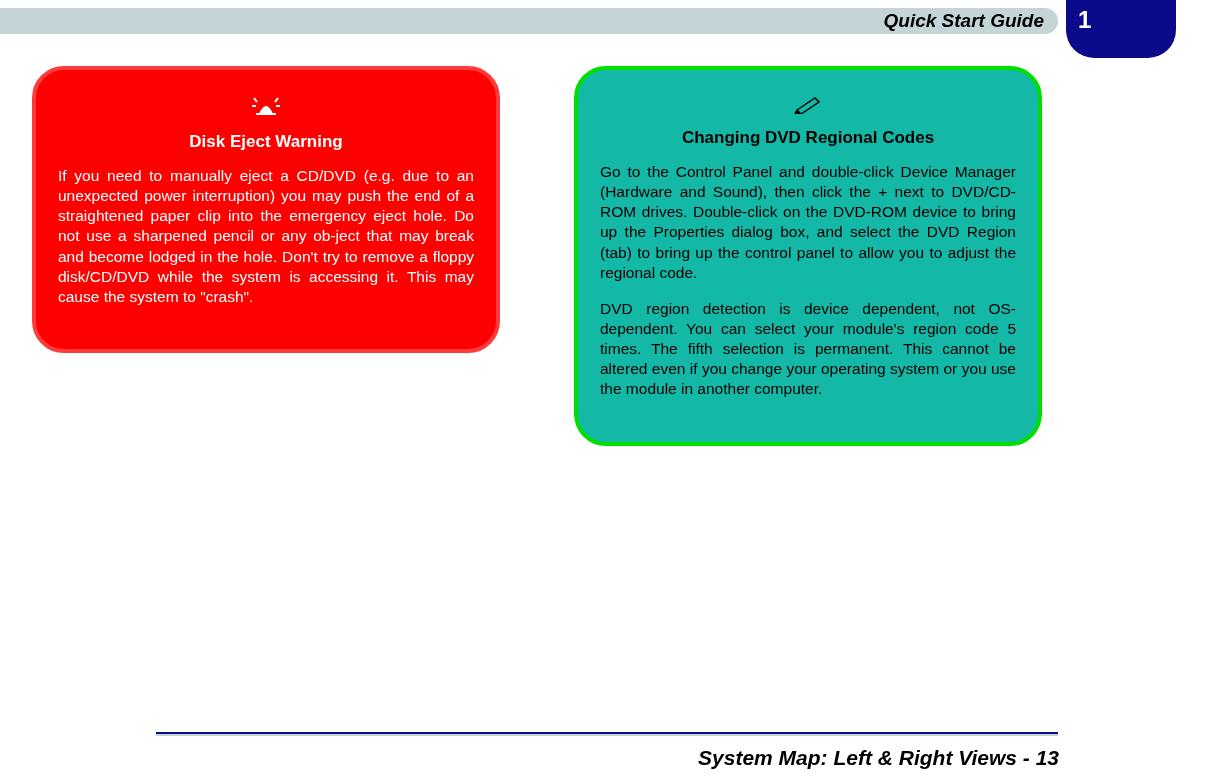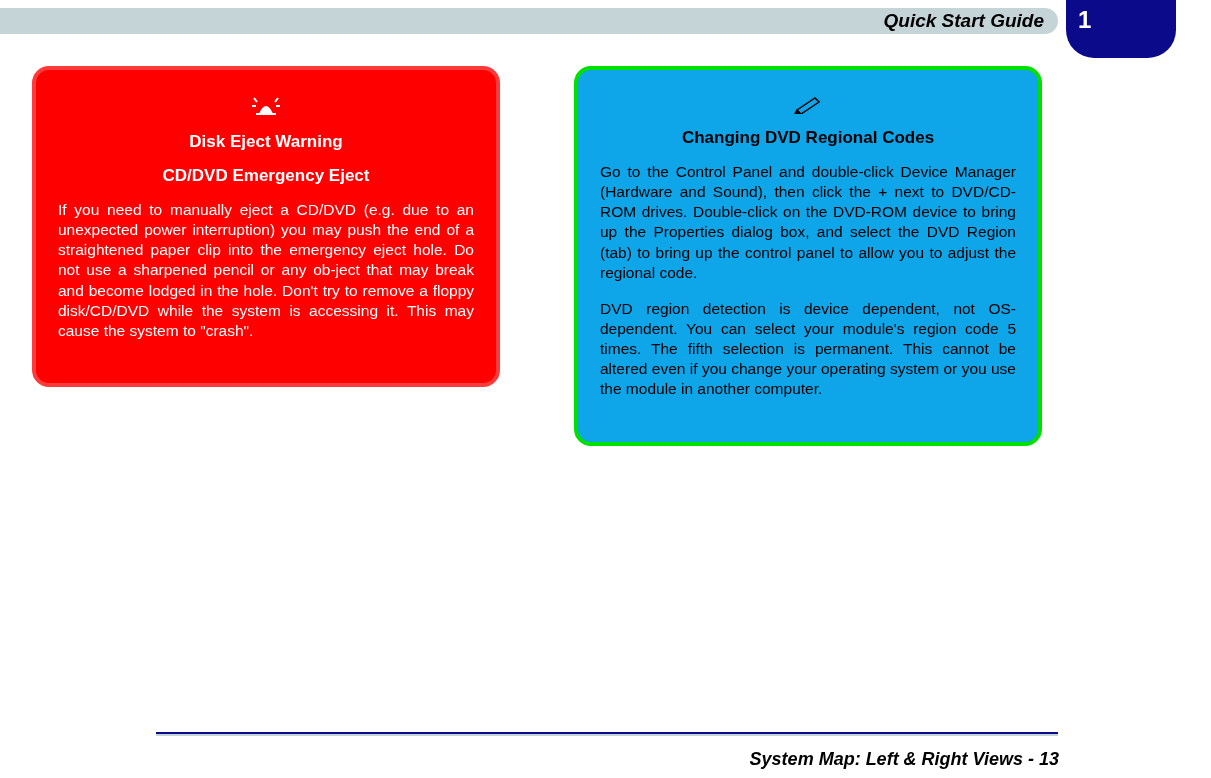--- a/index.html
+++ b/index.html
@@ -41,36 +41,36 @@
     font-size: 24px;
     font-weight: bold;
     display: flex;
     align-items: flex-start;
     justify-content: flex-start;
     padding-left: 12px;
     padding-top: 6px;
   }
   .card {
     position: absolute;
-    border-radius: 17px;
+    border-radius: 32px;
     padding: 22px 22px 28px 22px;
   }
   .card-red {
     top: 66px;
     left: 32px;
     width: 468px;
     background: #ff0000;
     border: 4px solid #ff3a3a;
     color: #fff;
   }
   .card-green {
     top: 66px;
     left: 574px;
     width: 468px;
-    background: #0ea5e9;
+    background: #14b8a6;
     border: 4px solid #00e000;
     color: #000;
   }
   .icon-row {
     text-align: center;
     font-size: 24px;
     margin-bottom: 8px;
     font-weight: bold;
   }
   .card .section-title {
@@ -93,21 +93,21 @@
     bottom: 42px;
     width: 902px;
     height: 4px;
     background: #c5d4d6;
     border-top: 2px solid #0a0a8a;
   }
   .footer-text {
     position: absolute;
     right: 152px;
     bottom: 8px;
-    font-size: 18px;
+    font-size: 21px;
     font-weight: bold;
     font-style: italic;
     color: #000;
   }
 </style>
 </head>
 <body>
 
 <div class="header-bar">
   <span class="header-title">Quick Start Guide</span>
@@ -124,21 +124,20 @@
         <path d="M12 22 Q18 8 24 22 Z" fill="#fff"></path>
         <line x1="6" y1="6" x2="9" y2="10"></line>
         <line x1="30" y1="6" x2="27" y2="10"></line>
         <line x1="4" y1="14" x2="8" y2="14"></line>
         <line x1="32" y1="14" x2="28" y2="14"></line>
         <line x1="8" y1="22" x2="28" y2="22"></line>
       </g>
     </svg>
   </div>
   <div class="section-title">Disk Eject Warning</div>
-  <div class="section-title">CD/DVD Emergency Eject</div>
   <p>If you need to manually eject a CD/DVD (e.g. due to an unexpected power interruption) you may push the end of a straightened paper clip into the emergency eject hole. Do not use a sharpened pencil or any ob-ject that may break and become lodged in the hole. Don't try to remove a floppy disk/CD/DVD while the system is accessing it. This may cause the system to "crash".</p>
 </div>
 
 <div class="card card-green">
   <div class="icon-row">
     <svg width="30" height="20" viewBox="0 0 30 20">
       <g stroke="#000" stroke-width="1.5" fill="none">
         <path d="M4 16 L22 4 L26 8 L8 20 Z"></path>
         <path d="M4 16 L2 20 L8 20" fill="#000"></path>
       </g>

